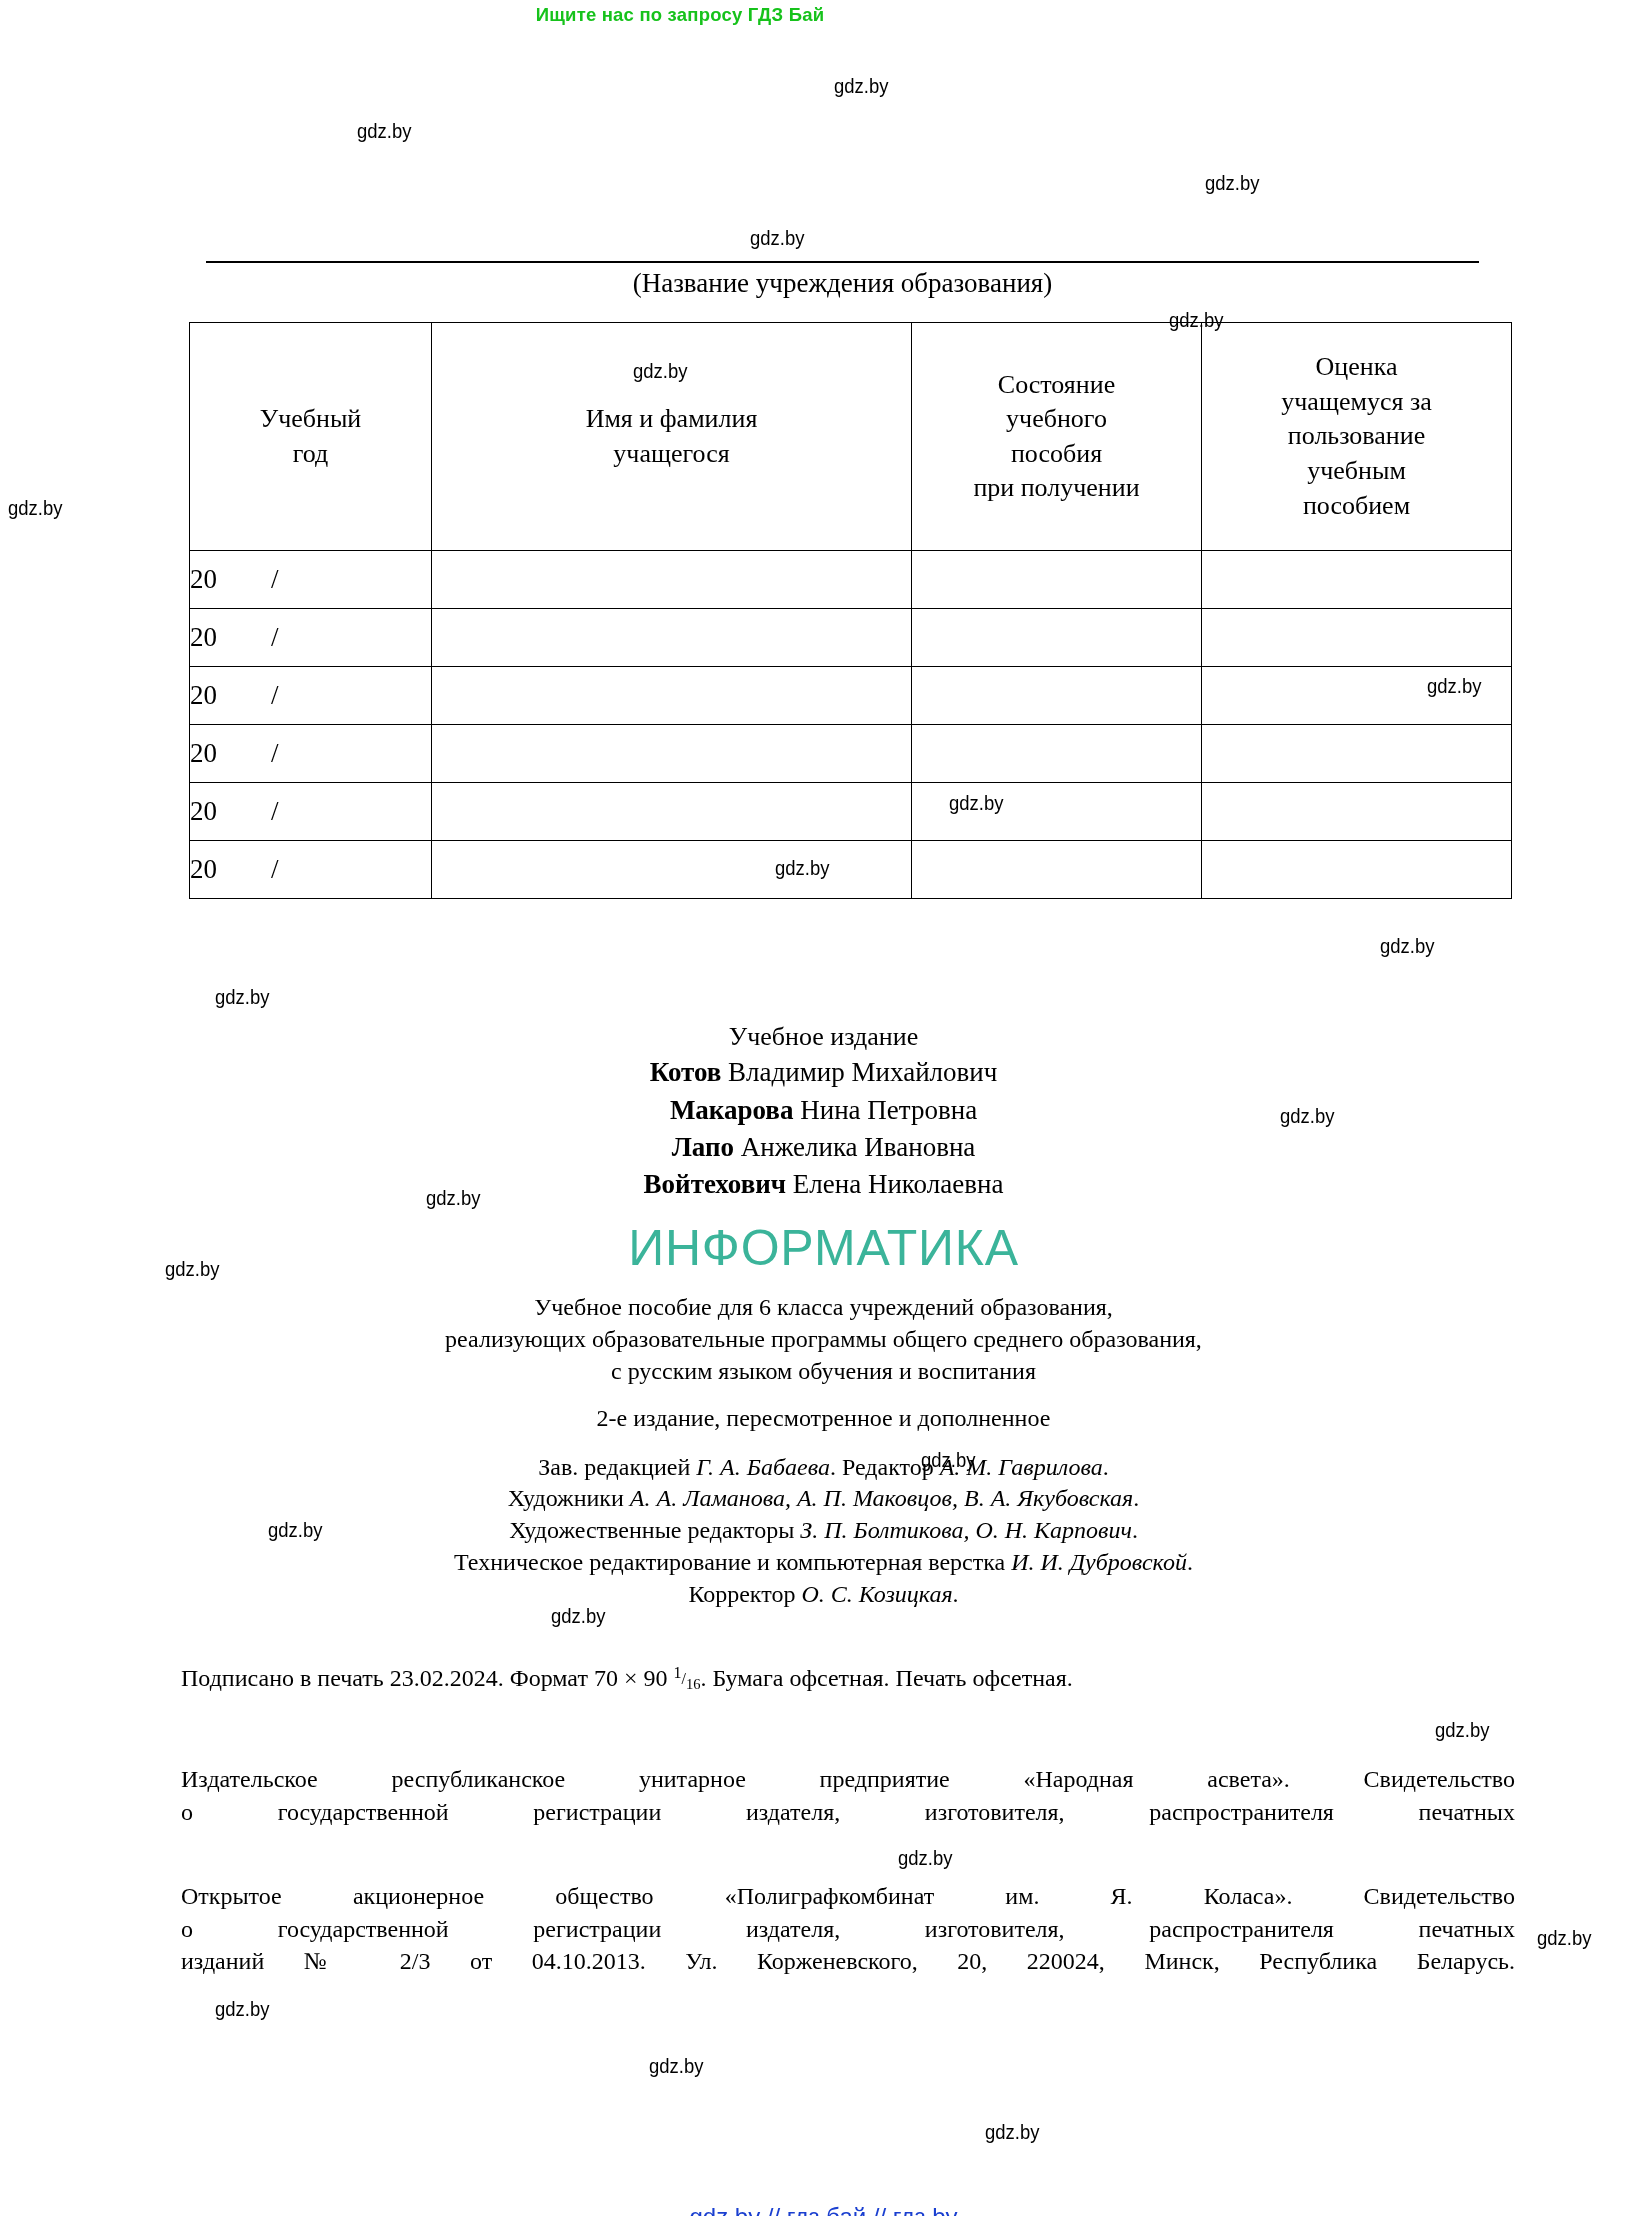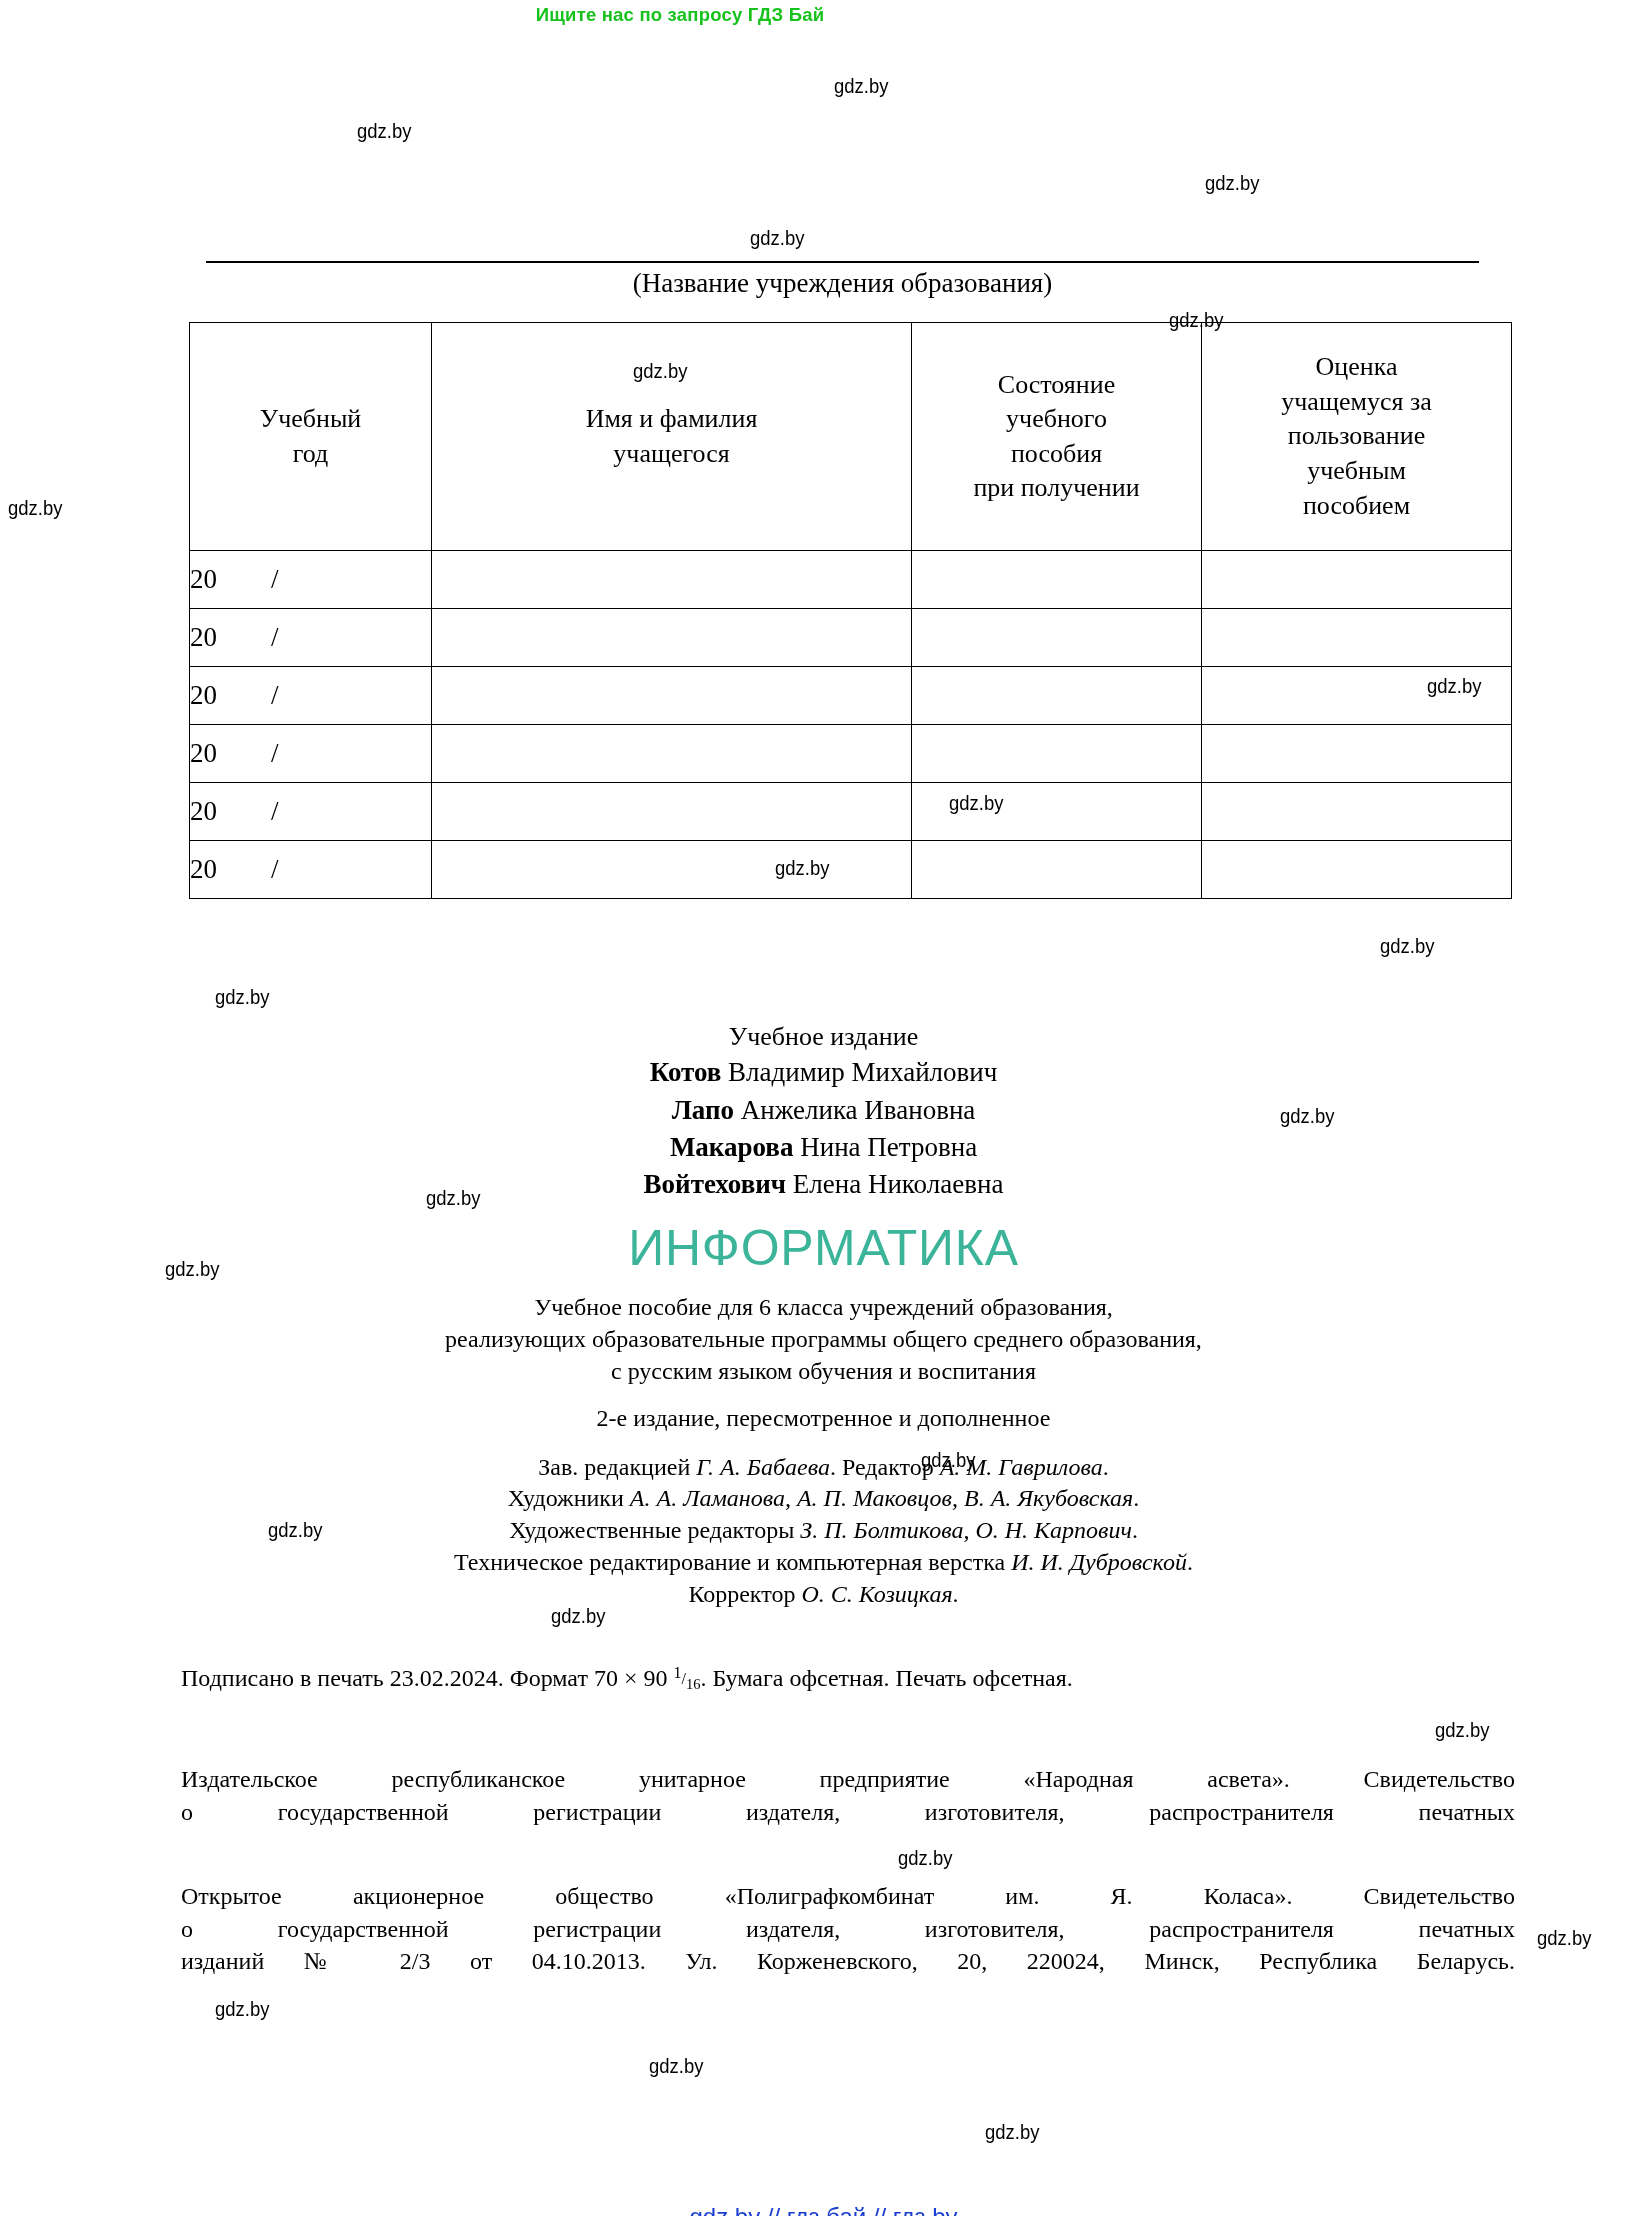--- a/index.html
+++ b/index.html
@@ -304,22 +304,22 @@
             <td></td>
           </tr>
         </tbody>
     </table>
   </div>
 
   <div class="imprint">
     <div class="ed-line">Учебное издание</div>
     <div id="authors">
         <div class="author"><b>Котов</b><span> Владимир Михайлович</span></div>
+        <div class="author"><b>Макарова</b><span> Нина Петровна</span></div>
         <div class="author"><b>Лапо</b><span> Анжелика Ивановна</span></div>
-        <div class="author"><b>Макарова</b><span> Нина Петровна</span></div>
         <div class="author"><b>Войтехович</b><span> Елена Николаевна</span></div>
       </div>
     <div class="booktitle" style="color: rgb(59, 180, 154);">ИНФОРМАТИКА</div>
     <div class="annot">
       <div>Учебное пособие для 6 класса учреждений образования,</div>
       <div>реализующих образовательные программы общего среднего образования,</div>
       <div>с русским языком обучения и воспитания</div>
     </div>
     <div class="edition">2-е издание, пересмотренное и дополненное</div>
     <div class="credits" id="credits">

